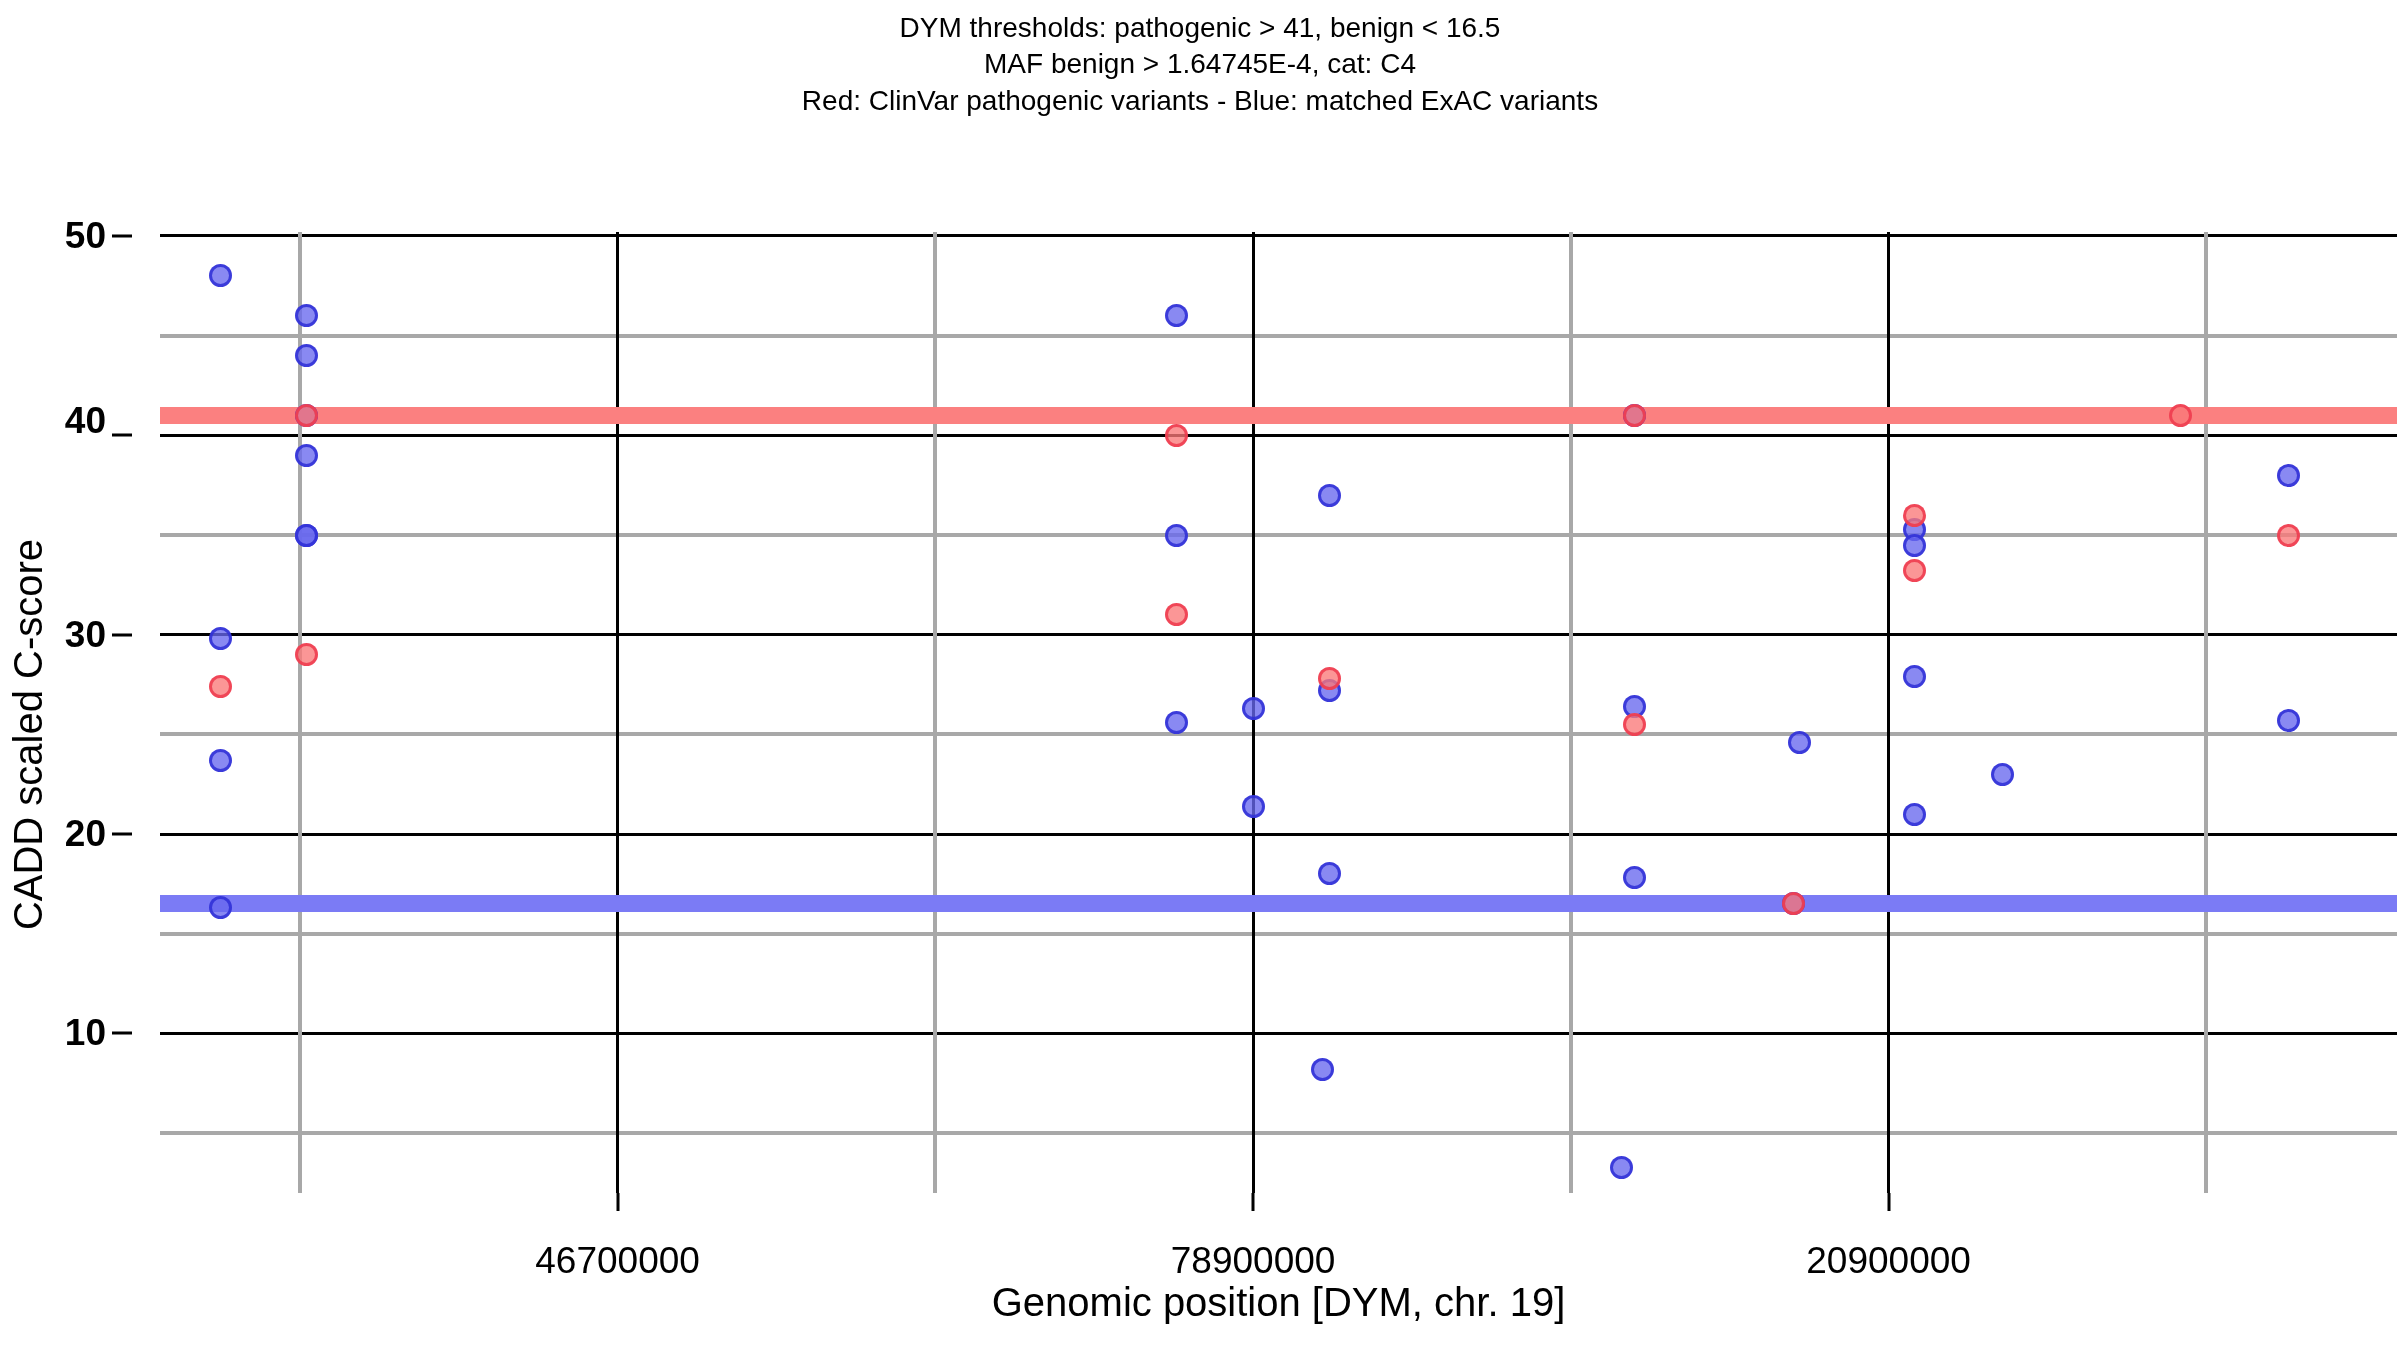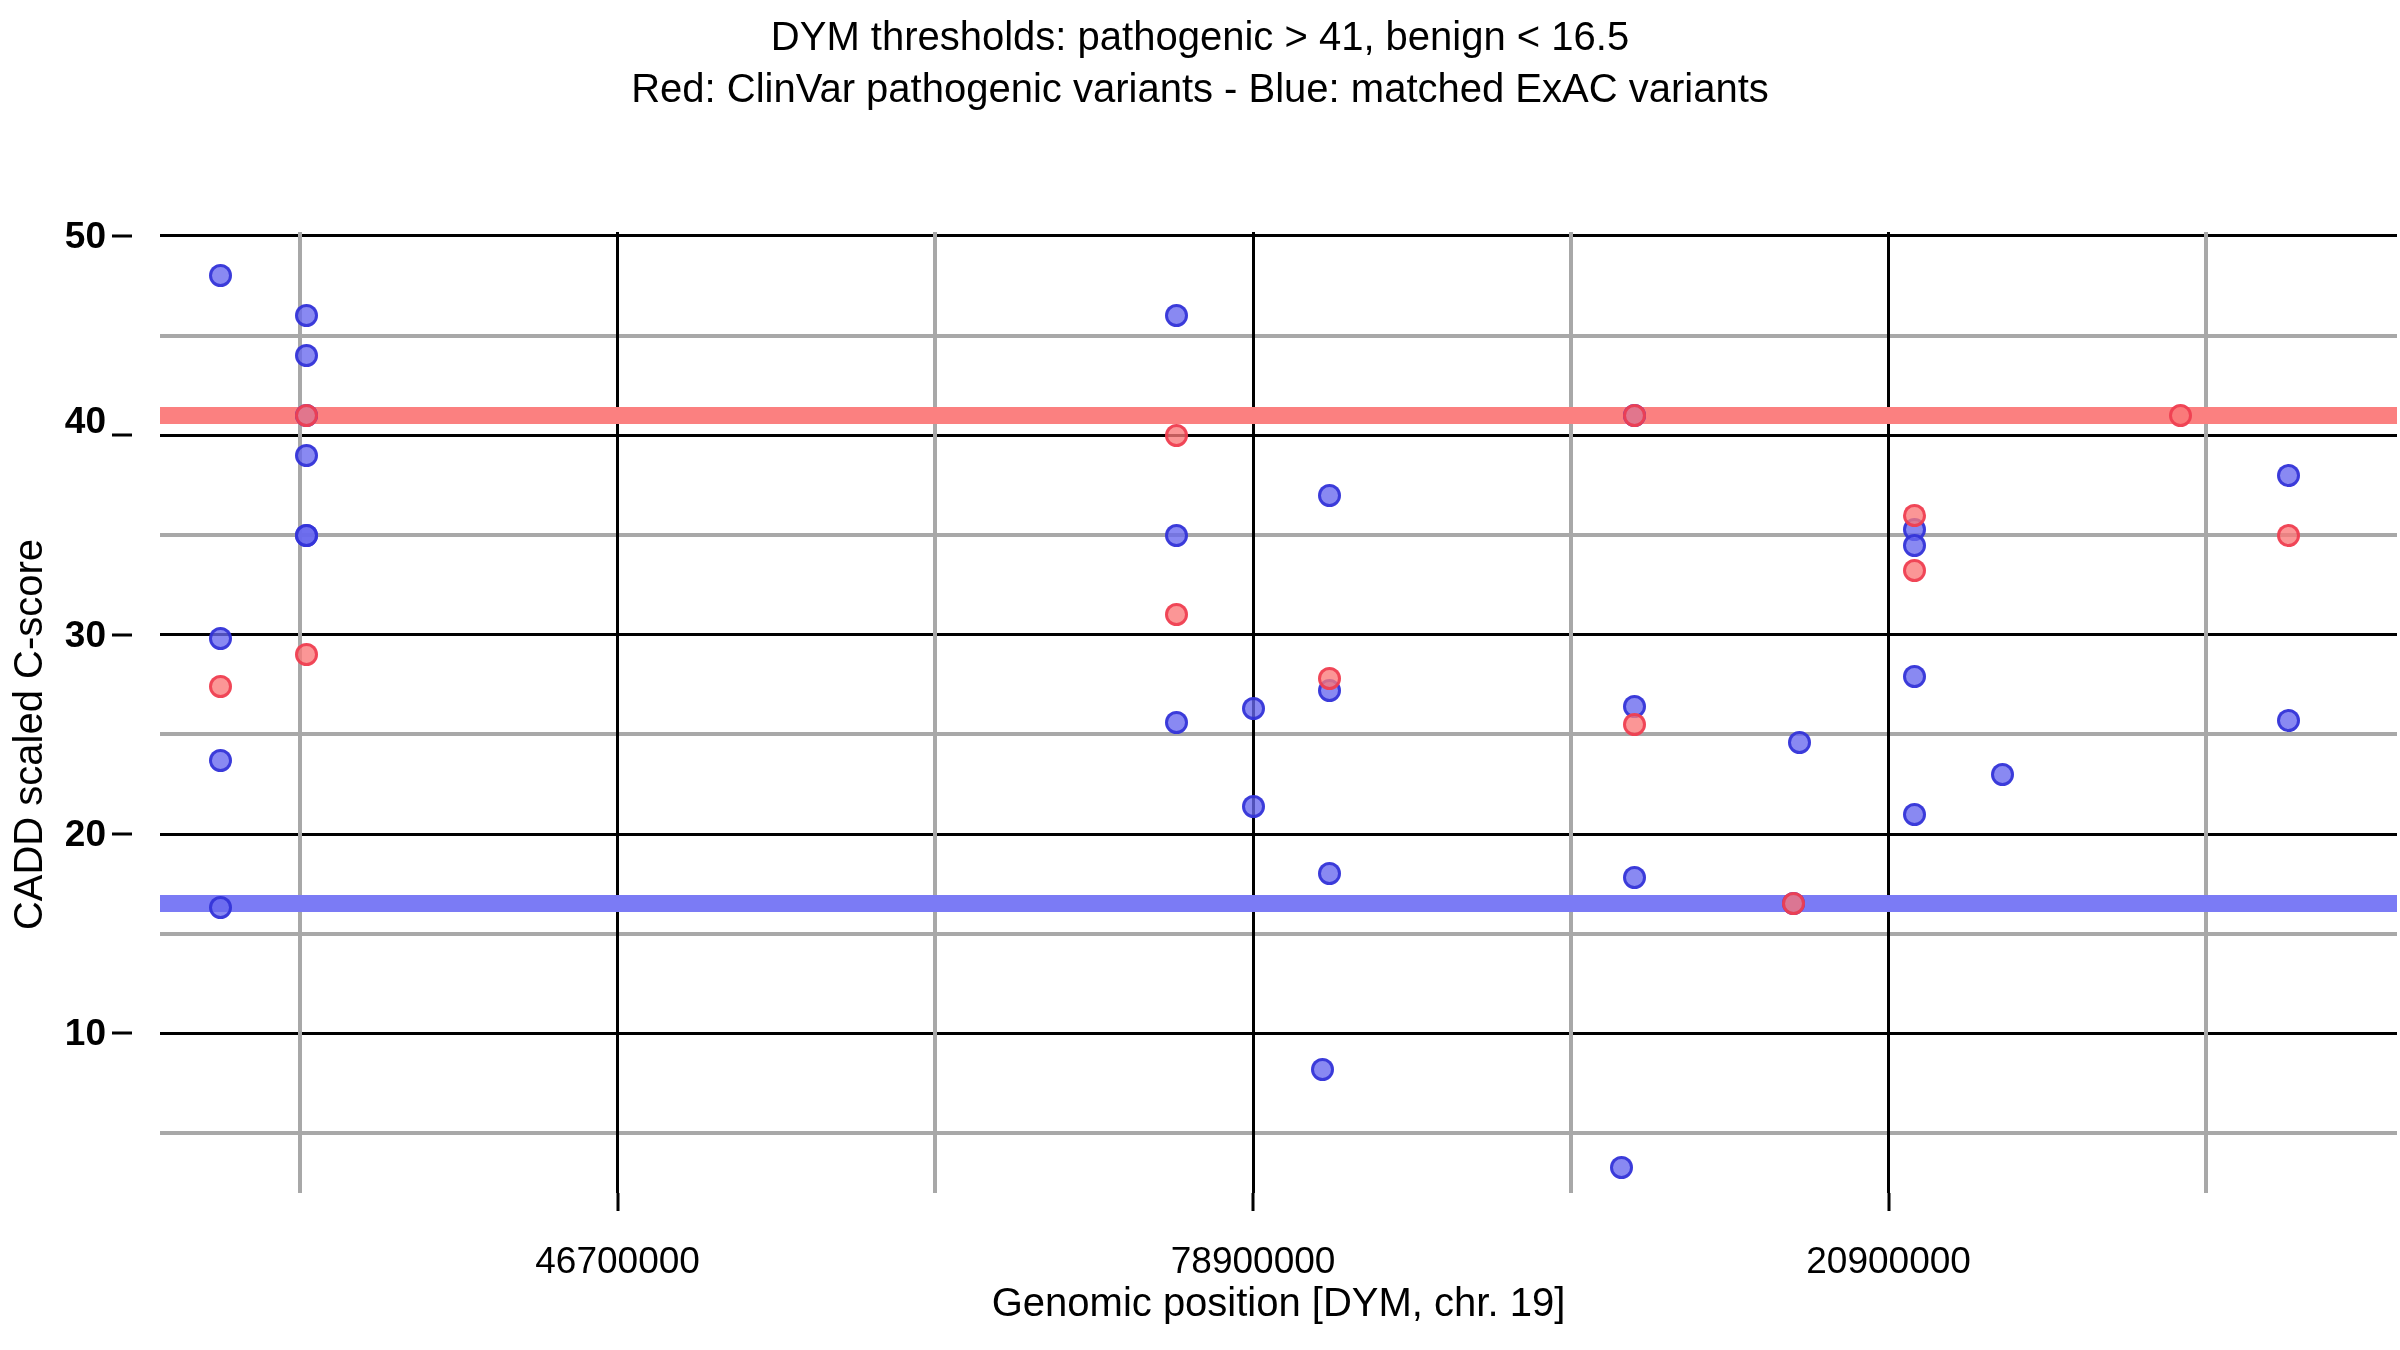--- a/index.html
+++ b/index.html
@@ -1,21 +1,21 @@
 <!DOCTYPE html>
 <html><head>
 <meta charset="utf-8">
 <style>
   html,body{margin:0;padding:0;background:#fff;}
   body{width:2400px;height:1350px;font-family:"Liberation Sans",sans-serif;overflow:hidden;}
   #fig{position:relative;width:2400px;height:1350px;background:#fff;}
 
   
   #title-block{position:absolute;left:0;top:10px;width:2400px;text-align:center;}
-  #title-block .tline{font-size:40px;color:#000;line-height:1.30;white-space:pre;}
+  #title-block .tline{font-size:28px;color:#000;line-height:1.30;white-space:pre;}
 
   
   #plot{position:absolute;left:160px;top:232px;width:2237px;height:961px;}
   #plot-bg{position:absolute;inset:0;background:#fff;}
 
   .gl{position:absolute;left:0;width:100%;height:4px;background:#a8a8a8;}
   .gl.major{height:3px;background:#000;}
   .vl{position:absolute;top:0;height:100%;width:4px;background:#a8a8a8;}
   .vl.major{width:3px;background:#000;}
 
@@ -45,20 +45,21 @@
   #xlab-title{position:absolute;left:160px;top:1280px;width:2237px;text-align:center;
       font-size:40px;color:#000;white-space:nowrap;}
 </style>
 </head>
 <body>
 
 <div id="fig">
 
   <div id="title-block">
     <div class="tline">DYM thresholds: pathogenic &gt; 41, benign &lt; 16.5</div>
+    <div class="tline">MAF benign &gt; 1.64745E-4, cat: C4</div>
     <div class="tline">Red: ClinVar pathogenic variants - Blue: matched ExAC variants</div>
   </div>
 
   <div id="yaxis-labels">
       <div class="ylab" style="top: 3.98755px;">50</div>
       <div class="ytick" style="top: 3.98755px;"></div>
       <div class="ylab" style="top: 189px;">40</div>
       <div class="ytick" style="top: 203.365px;"></div>
       <div class="ylab" style="top: 402.743px;">30</div>
       <div class="ytick" style="top: 402.743px;"></div>

